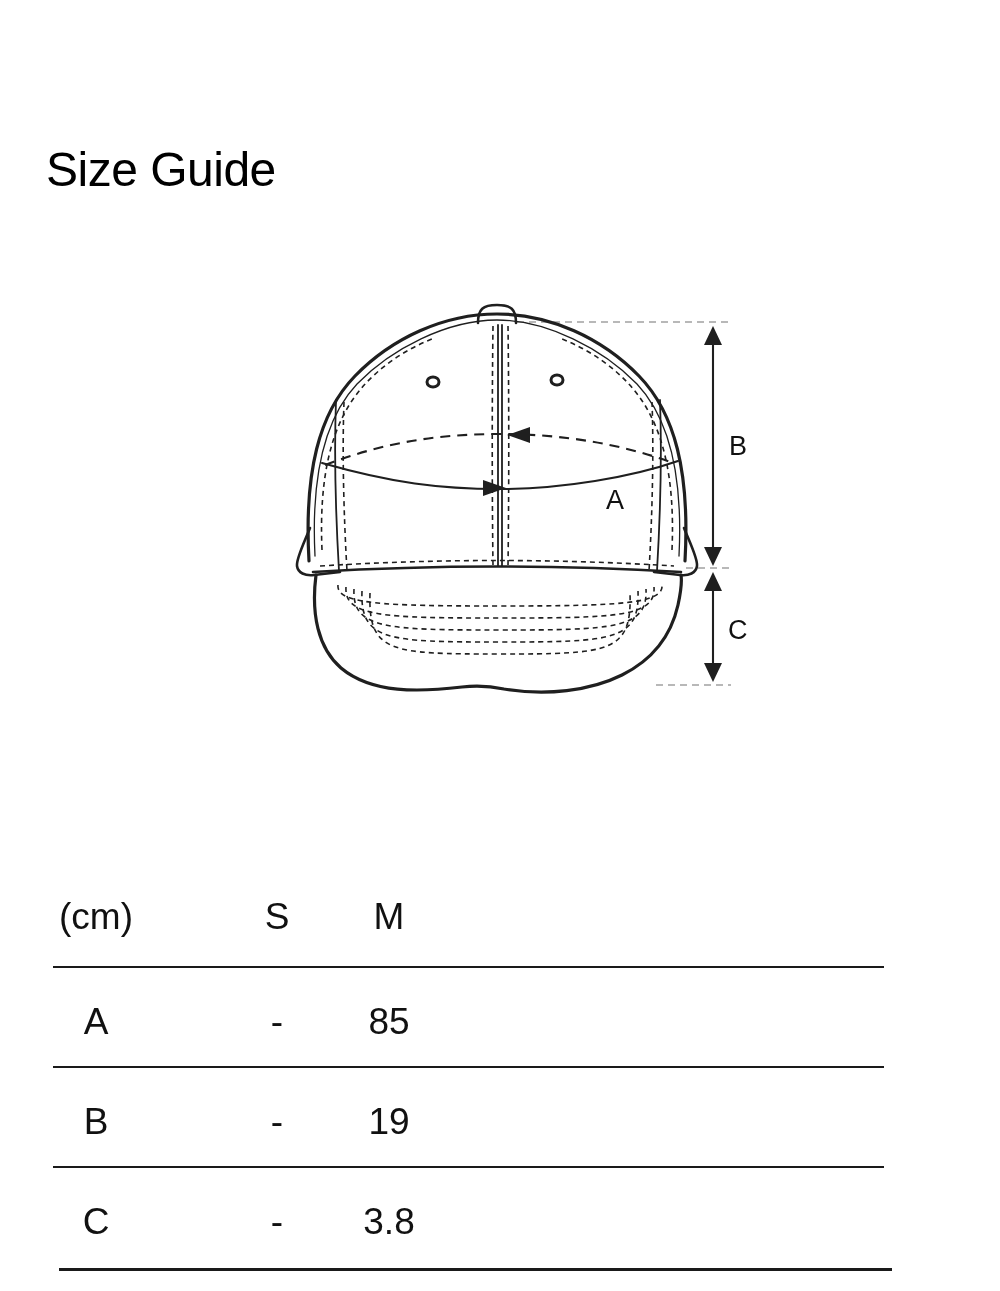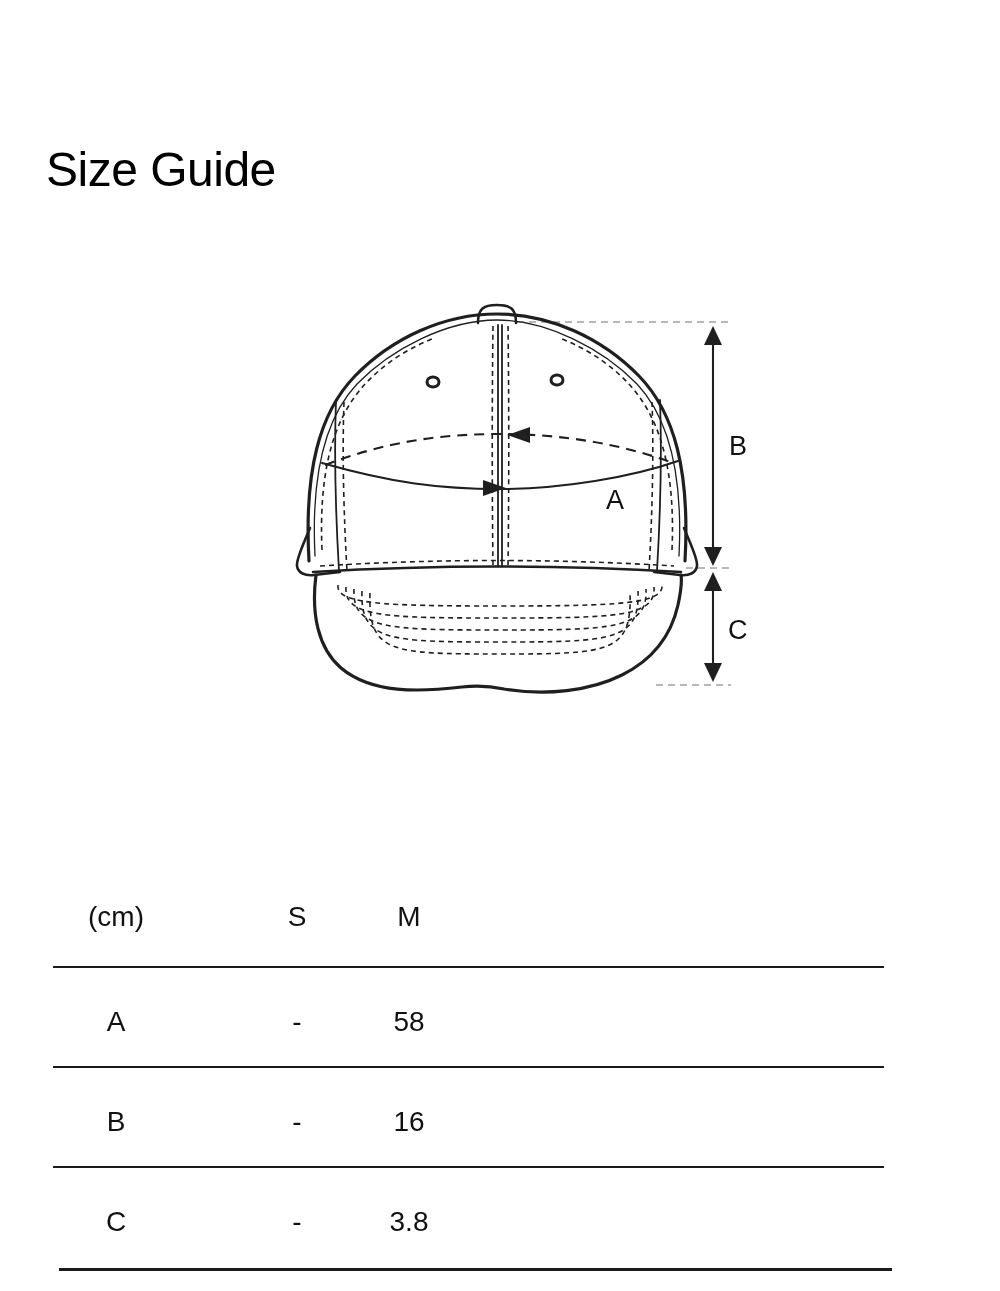--- a/index.html
+++ b/index.html
@@ -41,21 +41,21 @@
   .dim-label{font-family:"Liberation Sans", sans-serif;font-size:27px;fill:var(--text);}
   
   .size-table{position:absolute;left:0;top:0;width:1000px;height:1291px;}
   .rule{position:absolute;background:var(--rule);height:2px;left:53px;width:831px;}
   .rule.r1{top:966px;}
   .rule.r2{top:1066px;}
   .rule.r3{top:1166px;}
   .rule.r4{top:1268px;left:59px;width:833px;height:2.5px;}
   .cell{
     position:absolute;transform:translate(-50%,-50%);
-    font-size:28px;color:var(--text);white-space:nowrap;margin-left:20px;
+    font-size:37px;color:var(--text);white-space:nowrap;
   }
   .colx1{left:96px;}
   .colx2{left:277px;}
   .colx3{left:389px;}
   .rowy0{top:917px;}
   .rowy1{top:1022px;}
   .rowy2{top:1122px;}
   .rowy3{top:1222px;}
 </style>
 </head>
@@ -136,25 +136,25 @@
 
 <div class="size-table">
 
   <span class="cell colx1 rowy0">(cm)</span>
   <span class="cell colx2 rowy0">S</span>
   <span class="cell colx3 rowy0">M</span>
   <div class="rule r1"></div>
 
   <span class="cell colx1 rowy1">A</span>
   <span class="cell colx2 rowy1">-</span>
-  <span class="cell colx3 rowy1">58</span>
+  <span class="cell colx3 rowy1">85</span>
   <div class="rule r2"></div>
 
   <span class="cell colx1 rowy2">B</span>
   <span class="cell colx2 rowy2">-</span>
-  <span class="cell colx3 rowy2">16</span>
+  <span class="cell colx3 rowy2">19</span>
   <div class="rule r3"></div>
 
   <span class="cell colx1 rowy3">C</span>
   <span class="cell colx2 rowy3">-</span>
   <span class="cell colx3 rowy3">3.8</span>
   <div class="rule r4"></div>
 </div>
 
 </body></html>

